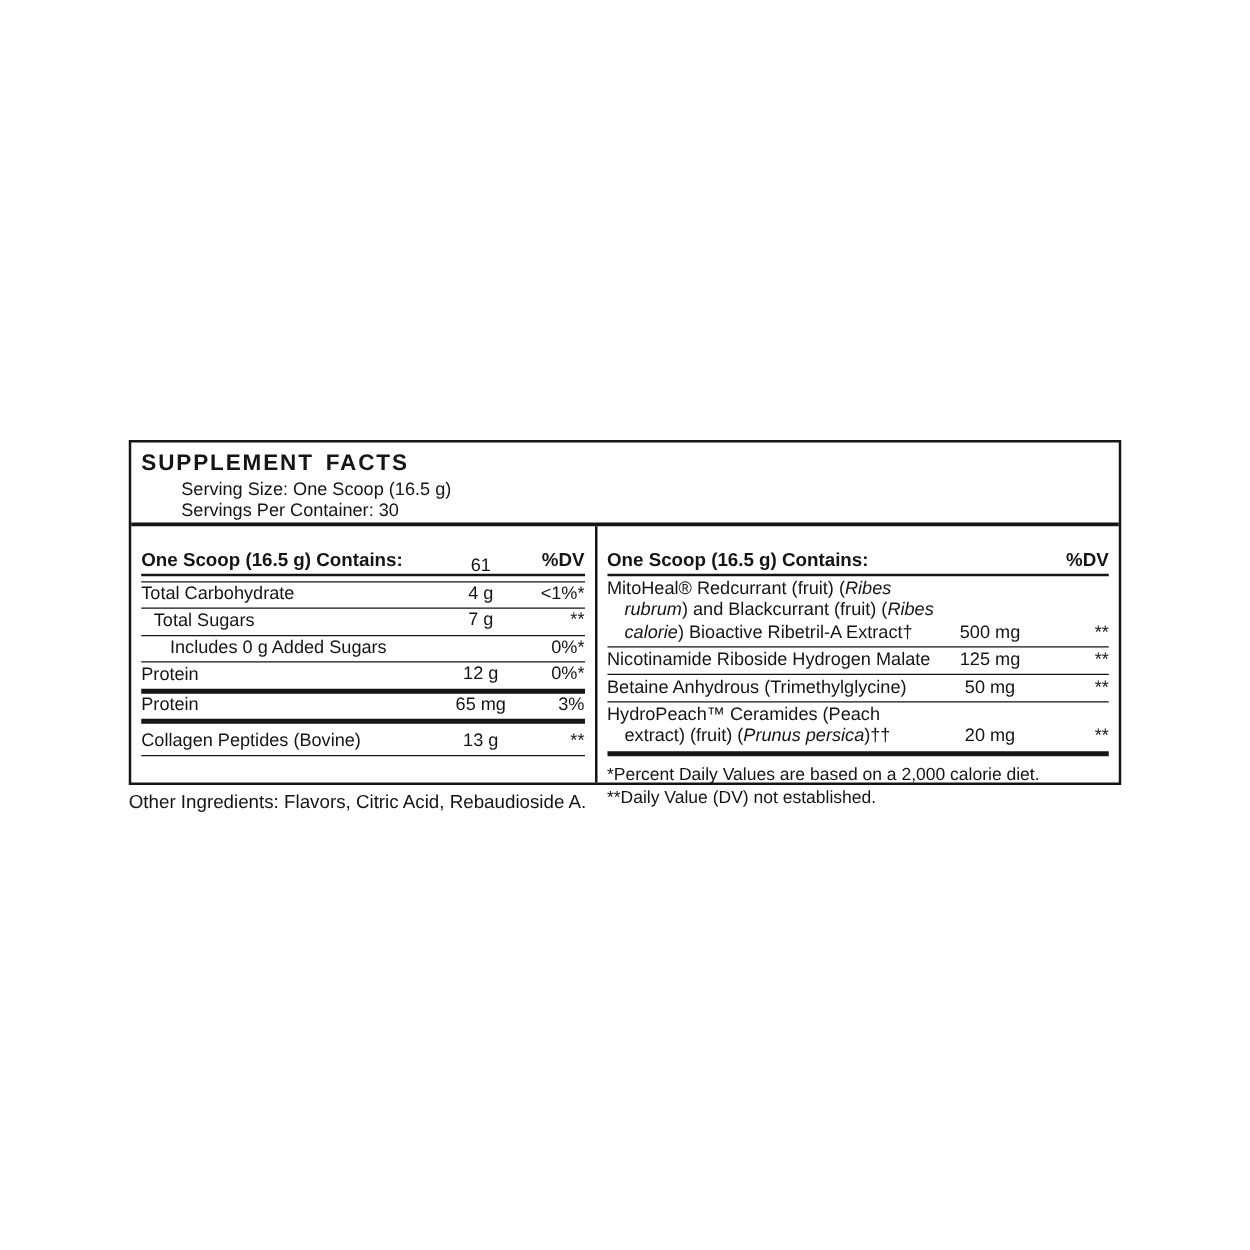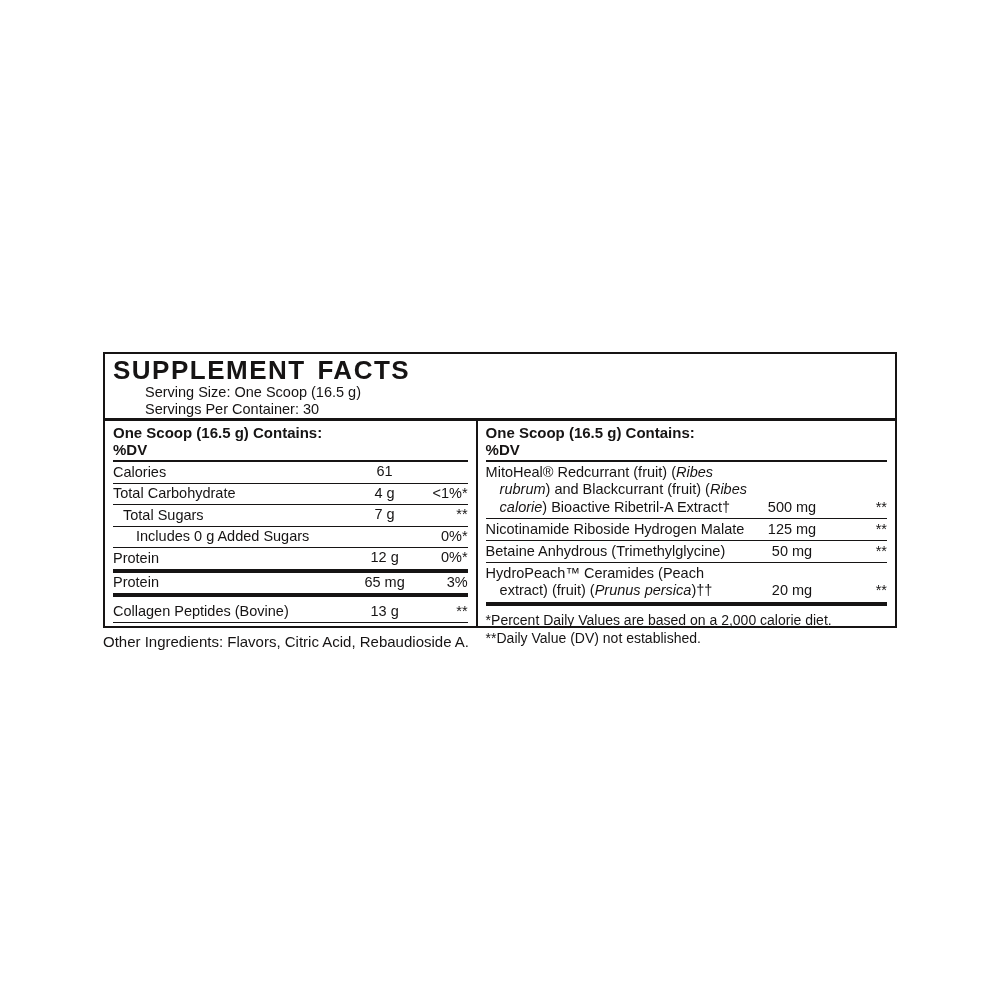--- a/index.html
+++ b/index.html
@@ -19,21 +19,21 @@
     width: 794px; height: 276px;
     border: 2px solid #161414;
     box-sizing: border-box;
     display: flex;
     flex-direction: column;
     background: #fff;
   }
 
   .head { padding: 2px 8px 0 8px; }
   .title {
-    font-size: 26px;
+    font-size: 18px;
     font-weight: bold;
     letter-spacing: 1.5px;
     word-spacing: 3px;
     line-height: 28px;
     white-space: nowrap;
   }
   .serving-line { font-size: 14.5px; line-height: 17px; white-space: nowrap; margin-left: 32px; }
 
   .cols {
     flex: 1;
@@ -45,24 +45,23 @@
   .col-left  { width: 397px; border-right: 2px solid #161414; }
   .col-right { flex: 1; }
 
   .col-header {
     display: flex;
     justify-content: space-between;
     align-items: baseline;
     font-weight: bold;
     font-size: 15px;
     line-height: 17px;
-    padding: 3px 0 2px 0;
+    padding: 19px 0 2px 0;
     border-bottom: 2px solid #161414;
     white-space: nowrap;
-    flex-direction: column;
   }
 
   .frow {
     position: relative;
     border-bottom: 1px solid #161414;
     padding: 1.5px 0 2px 0;
     font-size: 14.5px;
     line-height: 17px;
   }
   .col-right .frow { line-height: 17.5px; }
@@ -122,21 +121,20 @@
 
     <div class="cols">
 
       <div class="col col-left">
         <div class="col-header">
           <span>One Scoop (16.5 g) Contains:</span>
           <span>%DV</span>
         </div>
 
         <div class="frow">
-          <div class="name">Calories</div>
           <div class="amt">61</div>
           <div class="dv"></div>
         </div>
 
         <div class="frow">
           <div class="name">Total Carbohydrate</div>
           <div class="amt">4 g</div>
           <div class="dv">&lt;1%*</div>
         </div>
 

